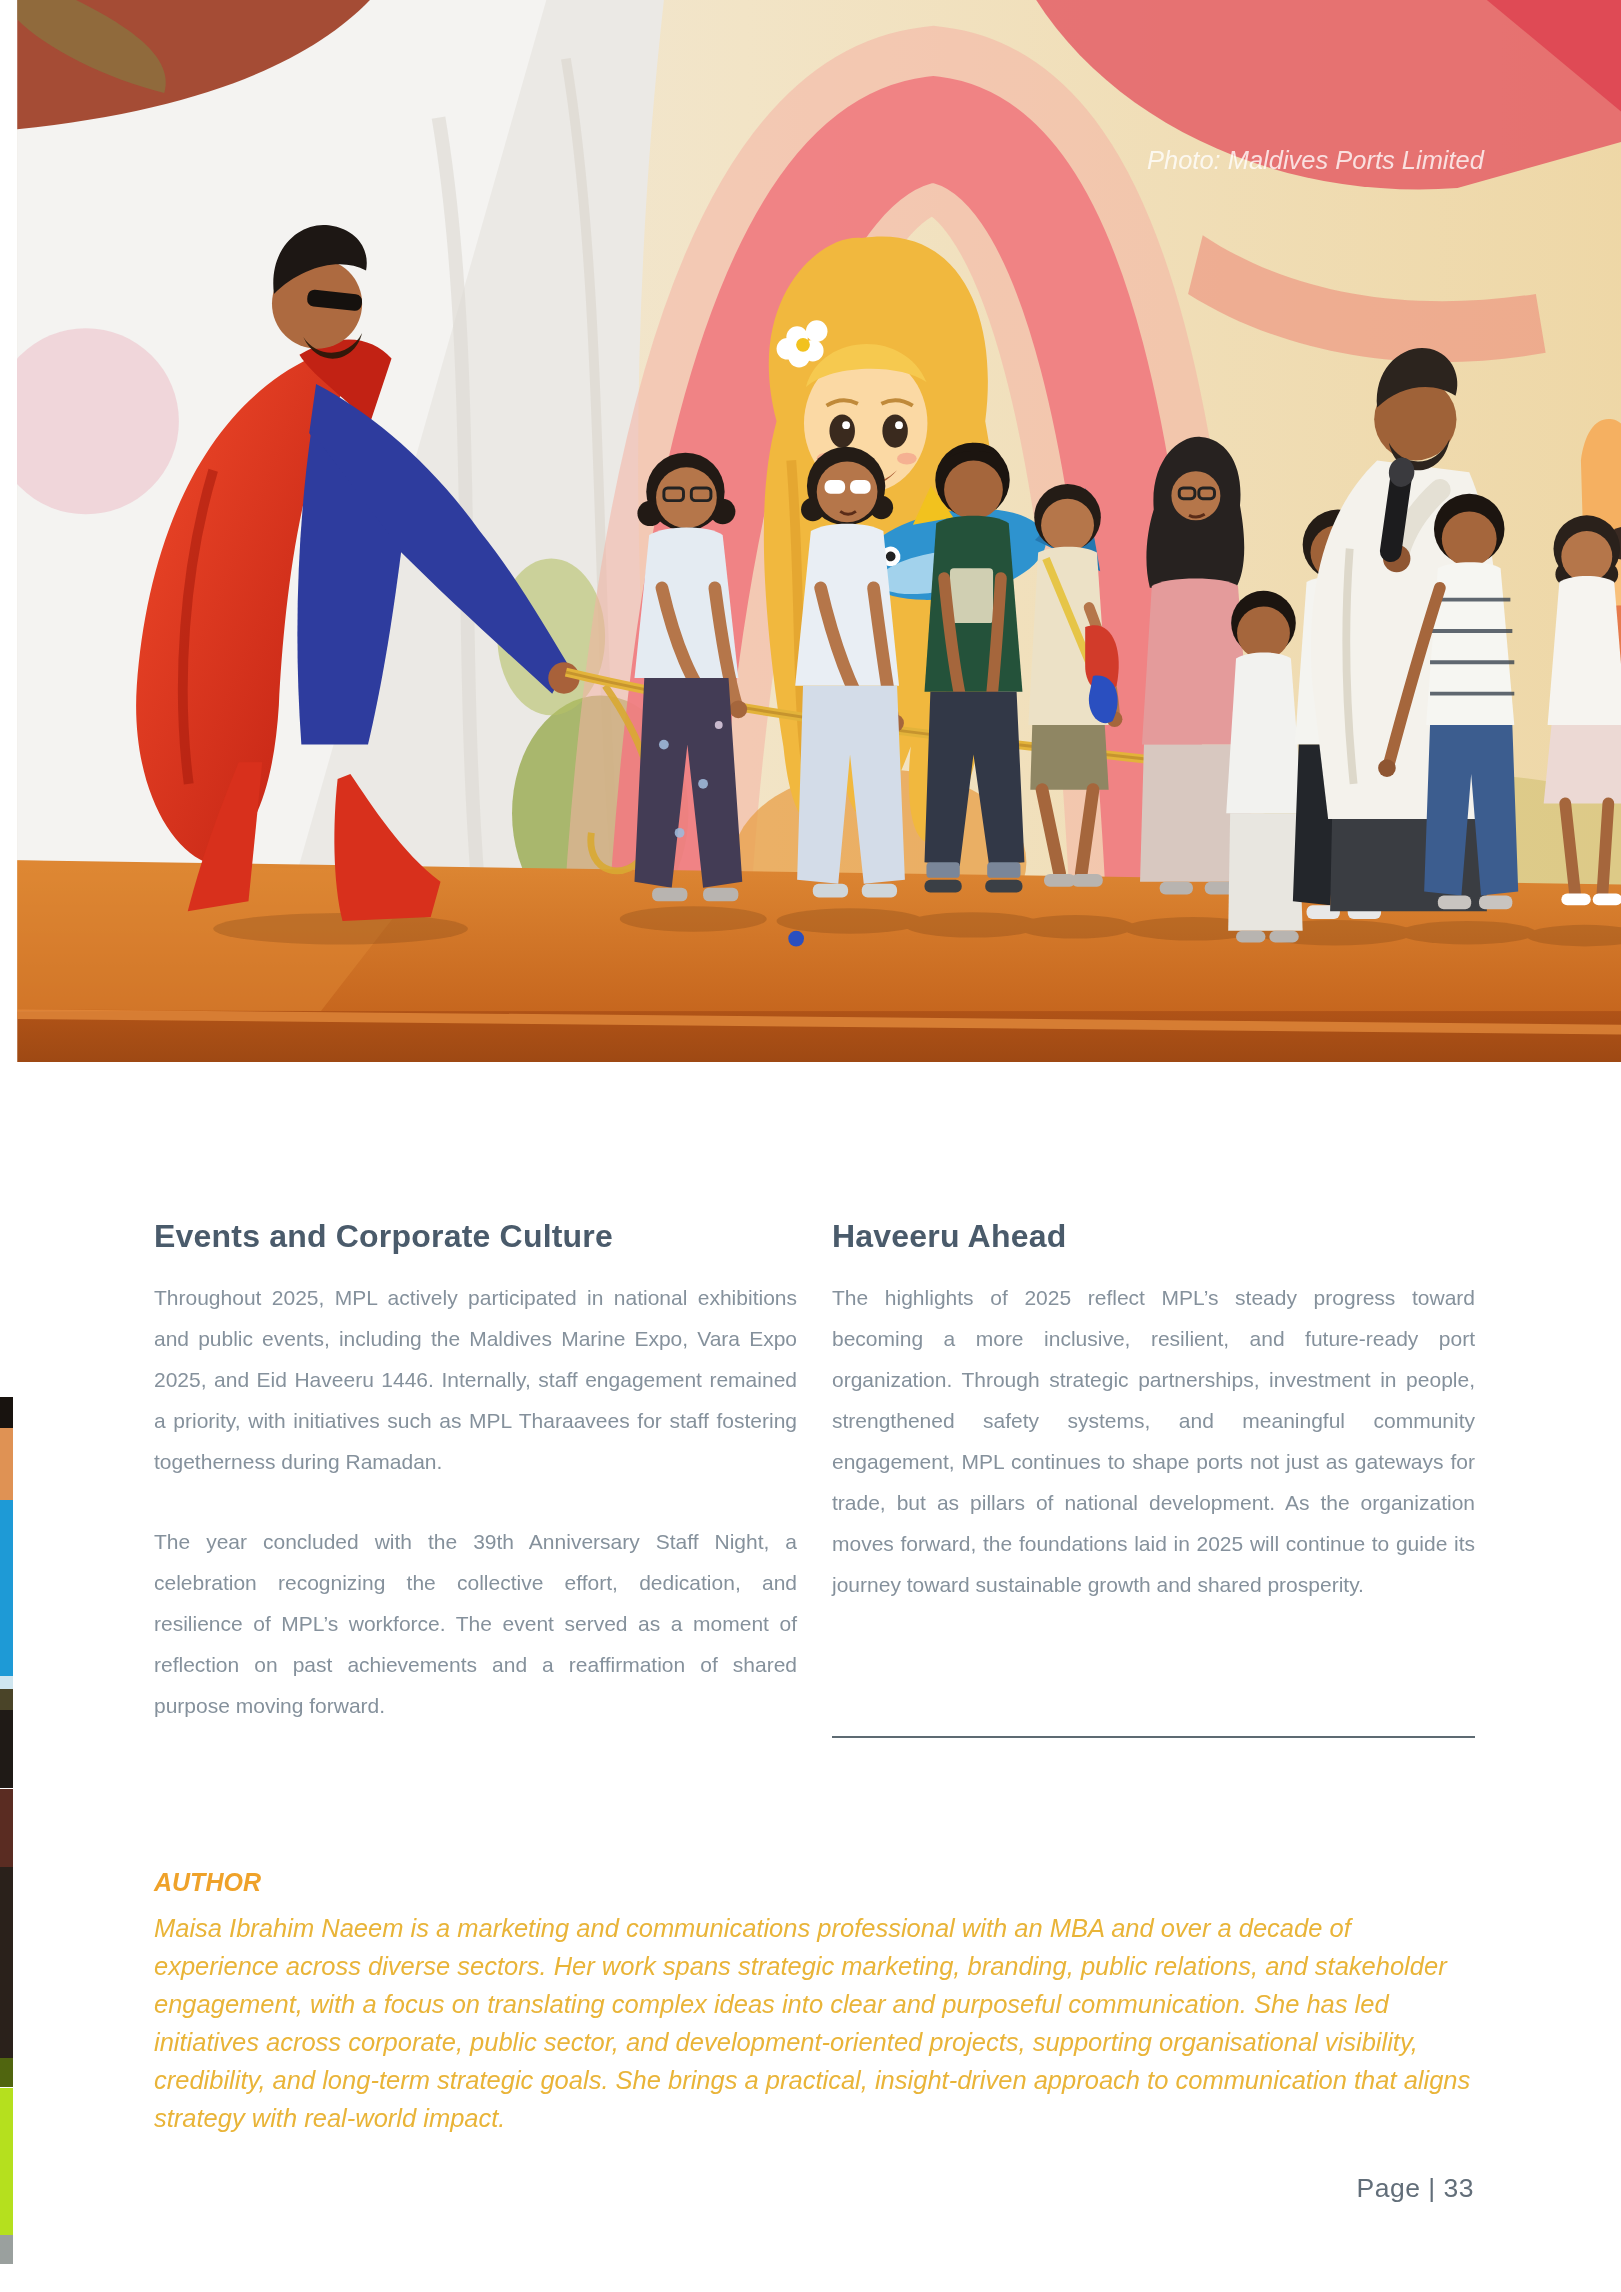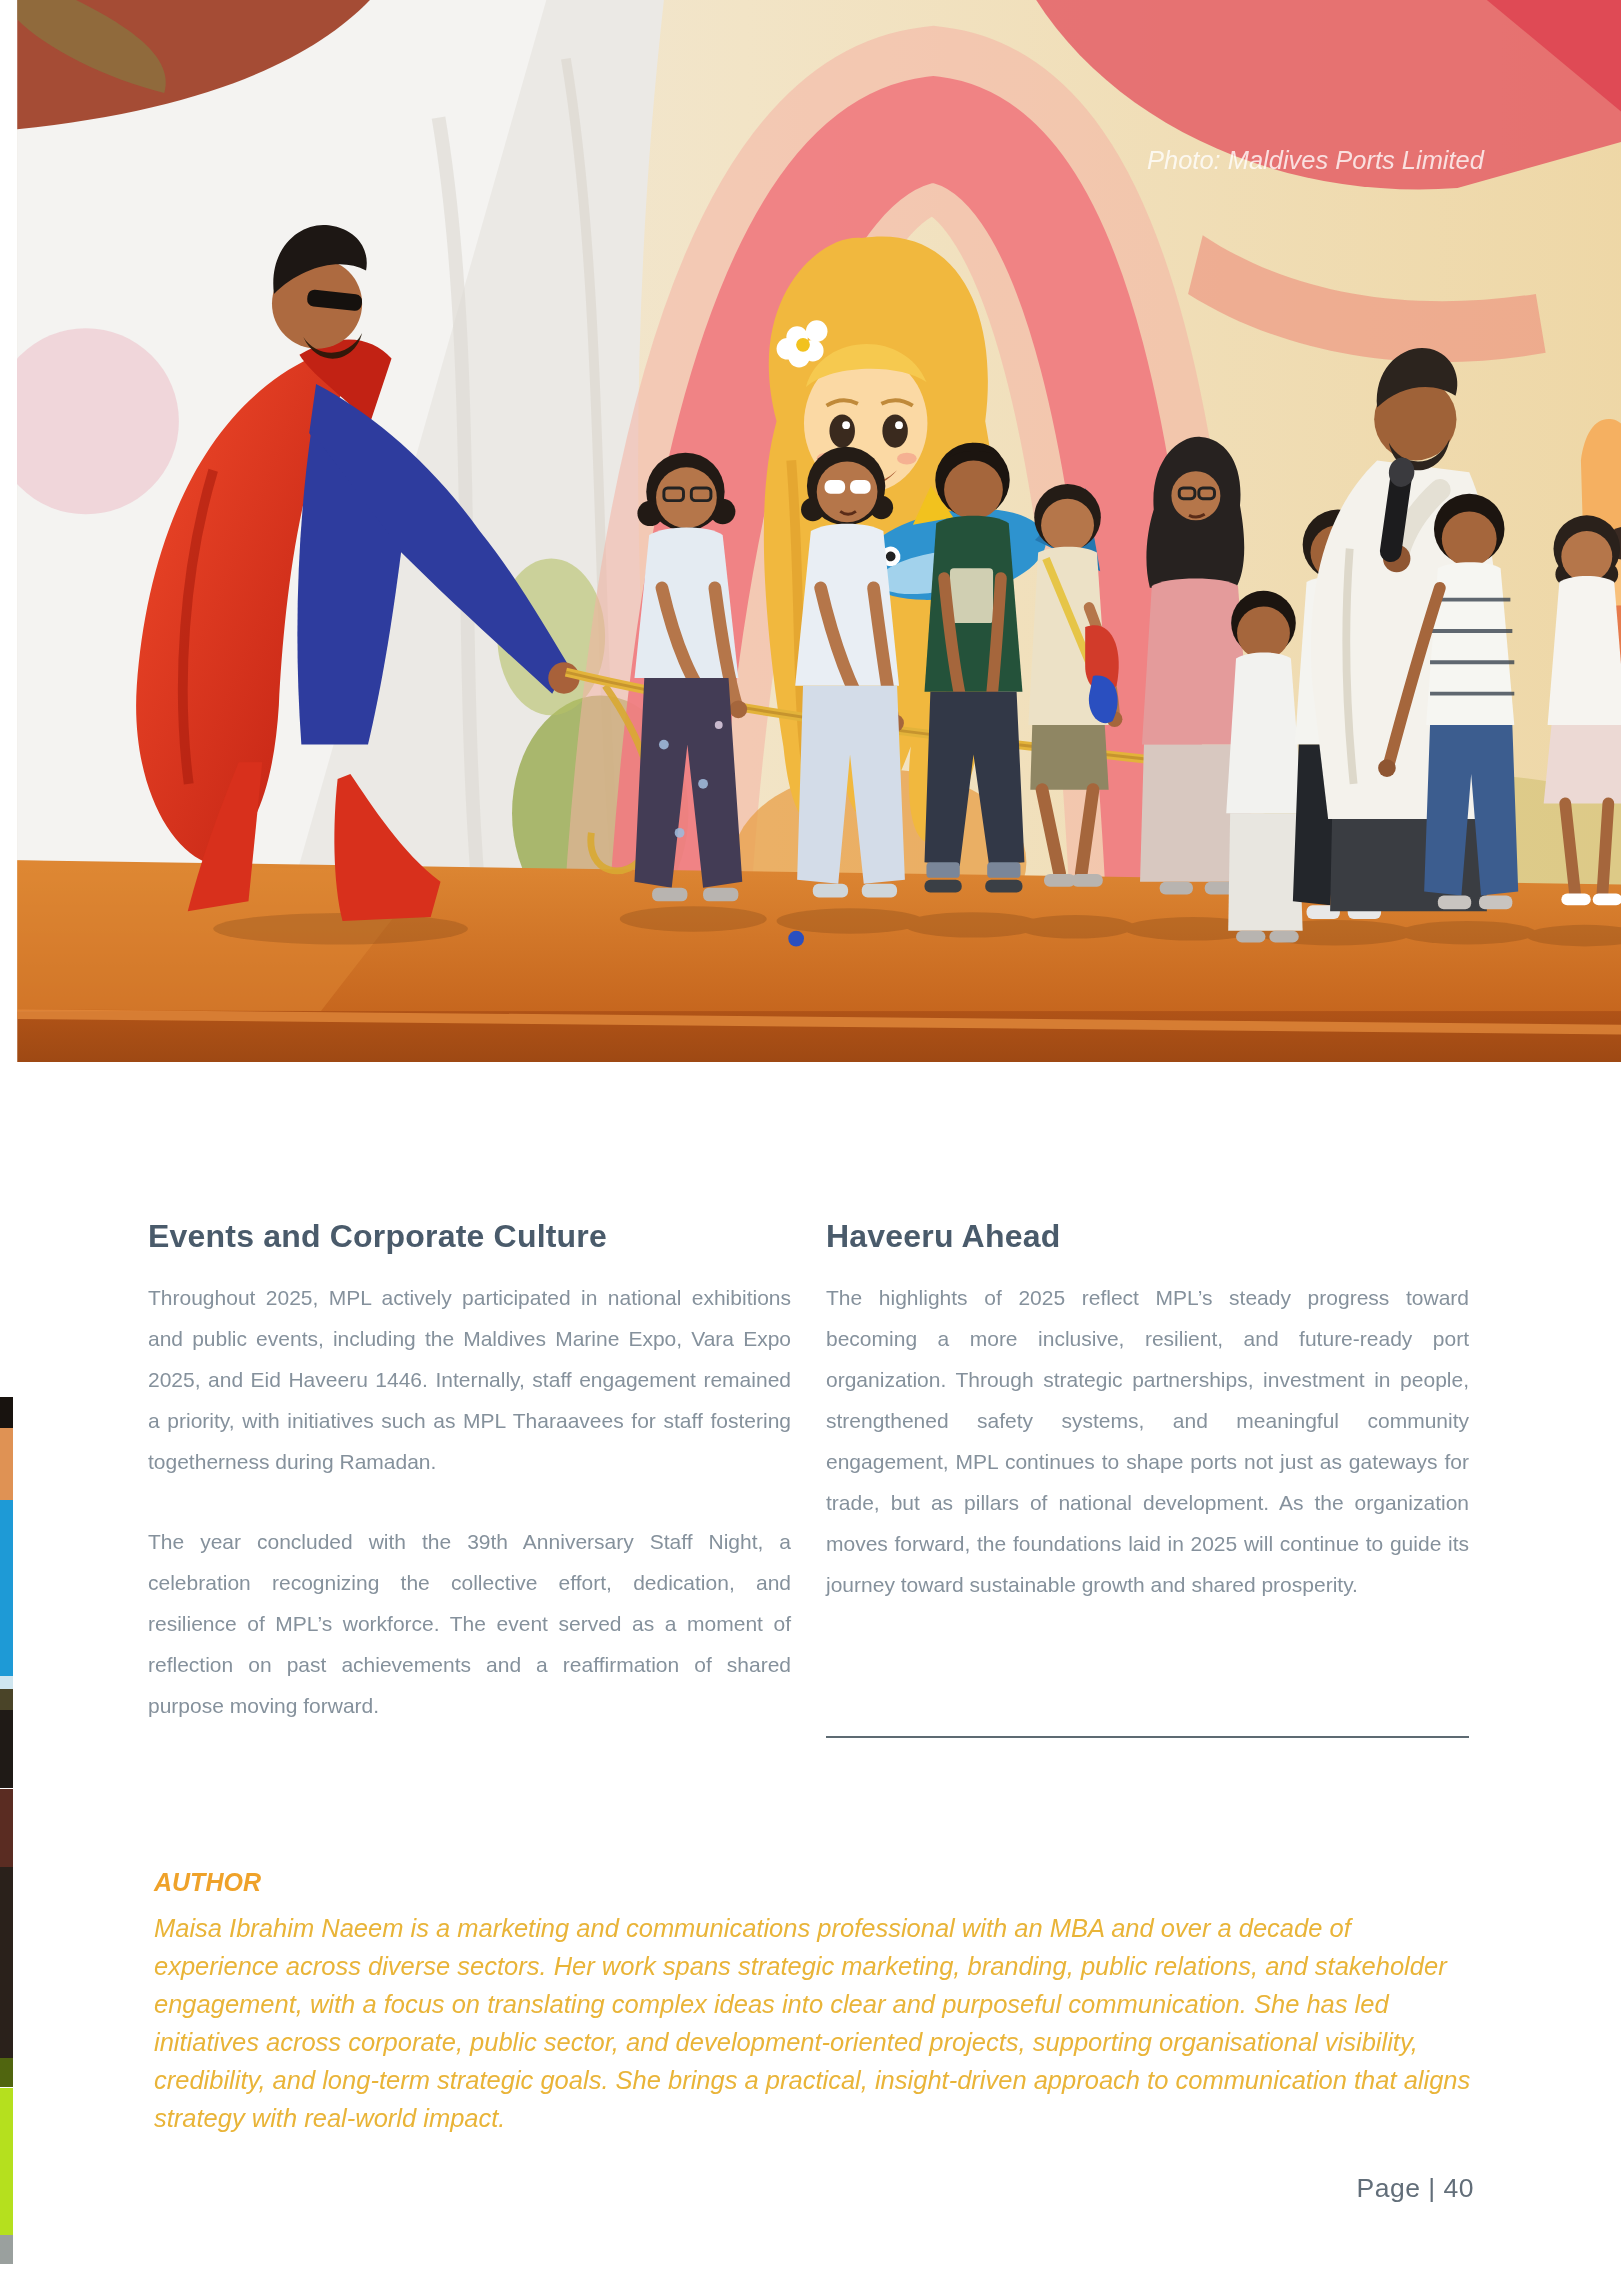--- a/index.html
+++ b/index.html
@@ -18,21 +18,21 @@
   .seg-white    {top:1676px;height:12.7px; background:#cfe6f0;}
   .seg-olive    {top:1689px;height:21.6px; background:#4a4428;}
   .seg-black2   {top:1710px;height:78px; background:#1f1a16;}
   .seg-maroon   {top:1789px;height:78px; background:#5a2c22;}
   .seg-brown    {top:1867px;height:191px;background:#2a211b;}
   .seg-dkgreen  {top:2058px;height:29px; background:#50650f;}
   .seg-lime     {top:2088px;height:147px;background:#b5e01e;}
   .seg-gray     {top:2235px;height:29px; background:#9aa09e;}
   
   .columns{
-    position:absolute;left:148px;top:1218px;width:1321px;
+    position:absolute;left:154px;top:1218px;width:1321px;
     display:flex;justify-content:space-between;
   }
   .col{width:643px;}
   .col h2{
     margin:0 0 21.6px 0;font-size:32px;line-height:37px;font-weight:700;
     color:#4a5b6b;letter-spacing:0.2px;
   }
   .col p{
     margin:0 0 39px 0;font-size:21px;line-height:41px;color:#85919c;
     text-align:justify;
@@ -355,14 +355,14 @@
     <p>The highlights of 2025 reflect MPL’s steady progress toward becoming a more inclusive, resilient, and future-ready port organization. Through strategic partnerships, investment in people, strengthened safety systems, and meaningful community engagement, MPL continues to shape ports not just as gateways for trade, but as pillars of national development. As the organization moves forward, the foundations laid in 2025 will continue to guide its journey toward sustainable growth and shared prosperity.</p>
     <div class="rule"></div>
   </div>
 </div>
 
 <div class="author">
   <p class="author-label">AUTHOR</p>
   <p class="author-bio">Maisa Ibrahim Naeem is a marketing and communications professional with an MBA and over a decade of experience across diverse sectors. Her work spans strategic marketing, branding, public relations, and stakeholder engagement, with a focus on translating complex ideas into clear and purposeful communication. She has led initiatives across corporate, public sector, and development-oriented projects, supporting organisational visibility, credibility, and long-term strategic goals. She brings a practical, insight-driven approach to communication that aligns strategy with real-world impact.</p>
 </div>
 
-<div class="pagenum">Page | 40</div>
+<div class="pagenum">Page | 33</div>
 
 
 </body></html>

